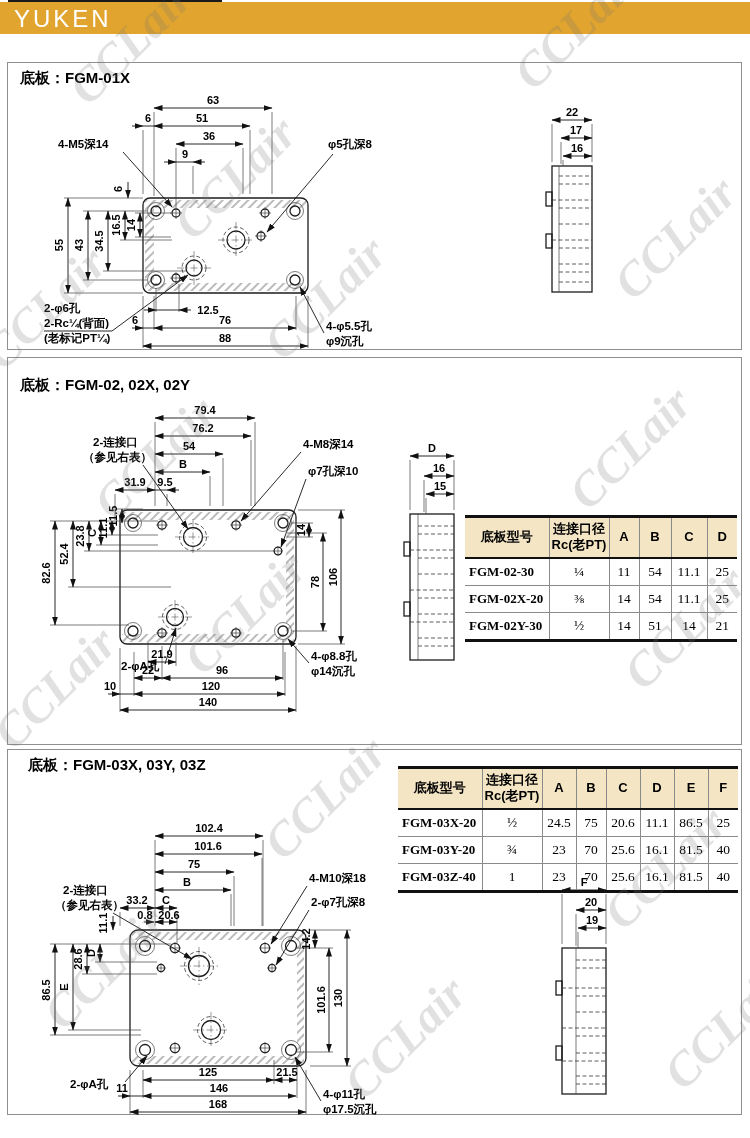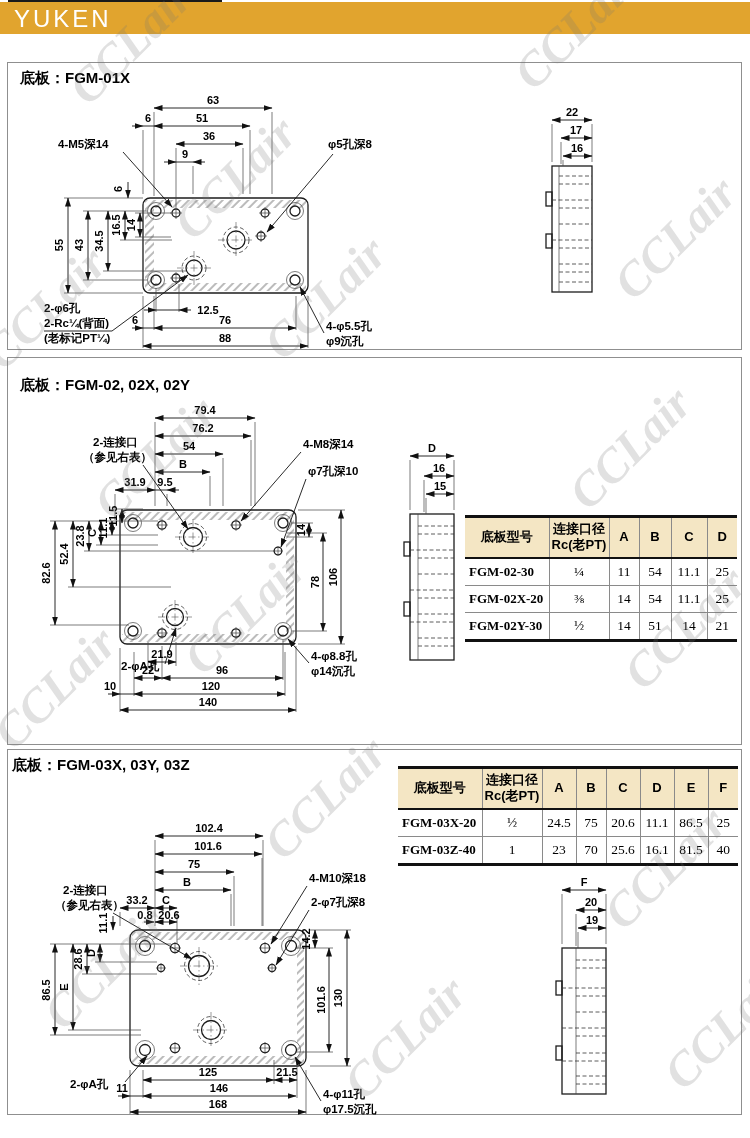--- a/index.html
+++ b/index.html
@@ -41,21 +41,21 @@
   <div class="goldbar" id="goldbar" style="background: rgb(225, 164, 46);"></div>
   <div class="logoline"></div>
   <div class="logo">YUKEN</div>
 
   <div class="sec" style="top:62px;height:288px"></div>
   <div class="sec" style="top:357px;height:388px"></div>
   <div class="sec" style="top:749px;height:366px"></div>
 
   <div class="sectitle" style="left:20px;top:69px">底板：FGM-01X</div>
   <div class="sectitle" style="left:20px;top:376px">底板：FGM-02, 02X, 02Y</div>
-  <div class="sectitle" style="left:12px;top:756px">底板：FGM-03X, 03Y, 03Z</div>
+  <div class="sectitle" style="left:28px;top:756px">底板：FGM-03X, 03Y, 03Z</div>
 
   <svg class="draw" style="left:28px;top:88px" width="490" height="262" viewBox="0 0 490 262">
     <defs>
       <marker id="ae1" markerWidth="10" markerHeight="8" refX="8.5" refY="3" orient="auto" markerUnits="userSpaceOnUse">
           <path d="M0,0L9,3L0,6Z" fill="#111"></path>
         </marker>
       <marker id="as1" markerWidth="10" markerHeight="8" refX="0.5" refY="3" orient="auto" markerUnits="userSpaceOnUse">
           <path d="M9,0L0,3L9,6Z" fill="#111"></path>
         </marker>
       <pattern id="hp1" width="6" height="6" patternTransform="rotate(45)" patternUnits="userSpaceOnUse">
@@ -687,20 +687,30 @@
         <td class="mdl">FGM-03X-20</td>
         <td>½</td>
         <td>24.5</td>
         <td>75</td>
         <td>20.6</td>
         <td>11.1</td>
         <td>86.5</td>
         <td>25</td>
       </tr>
       <tr>
+        <td class="mdl">FGM-03Y-20</td>
+        <td>¾</td>
+        <td>23</td>
+        <td>70</td>
+        <td>25.6</td>
+        <td>16.1</td>
+        <td>81.5</td>
+        <td>40</td>
+      </tr>
+      <tr>
         <td class="mdl">FGM-03Z-40</td>
         <td>1</td>
         <td>23</td>
         <td>70</td>
         <td>25.6</td>
         <td>16.1</td>
         <td>81.5</td>
         <td>40</td>
       </tr>
     </tbody>

